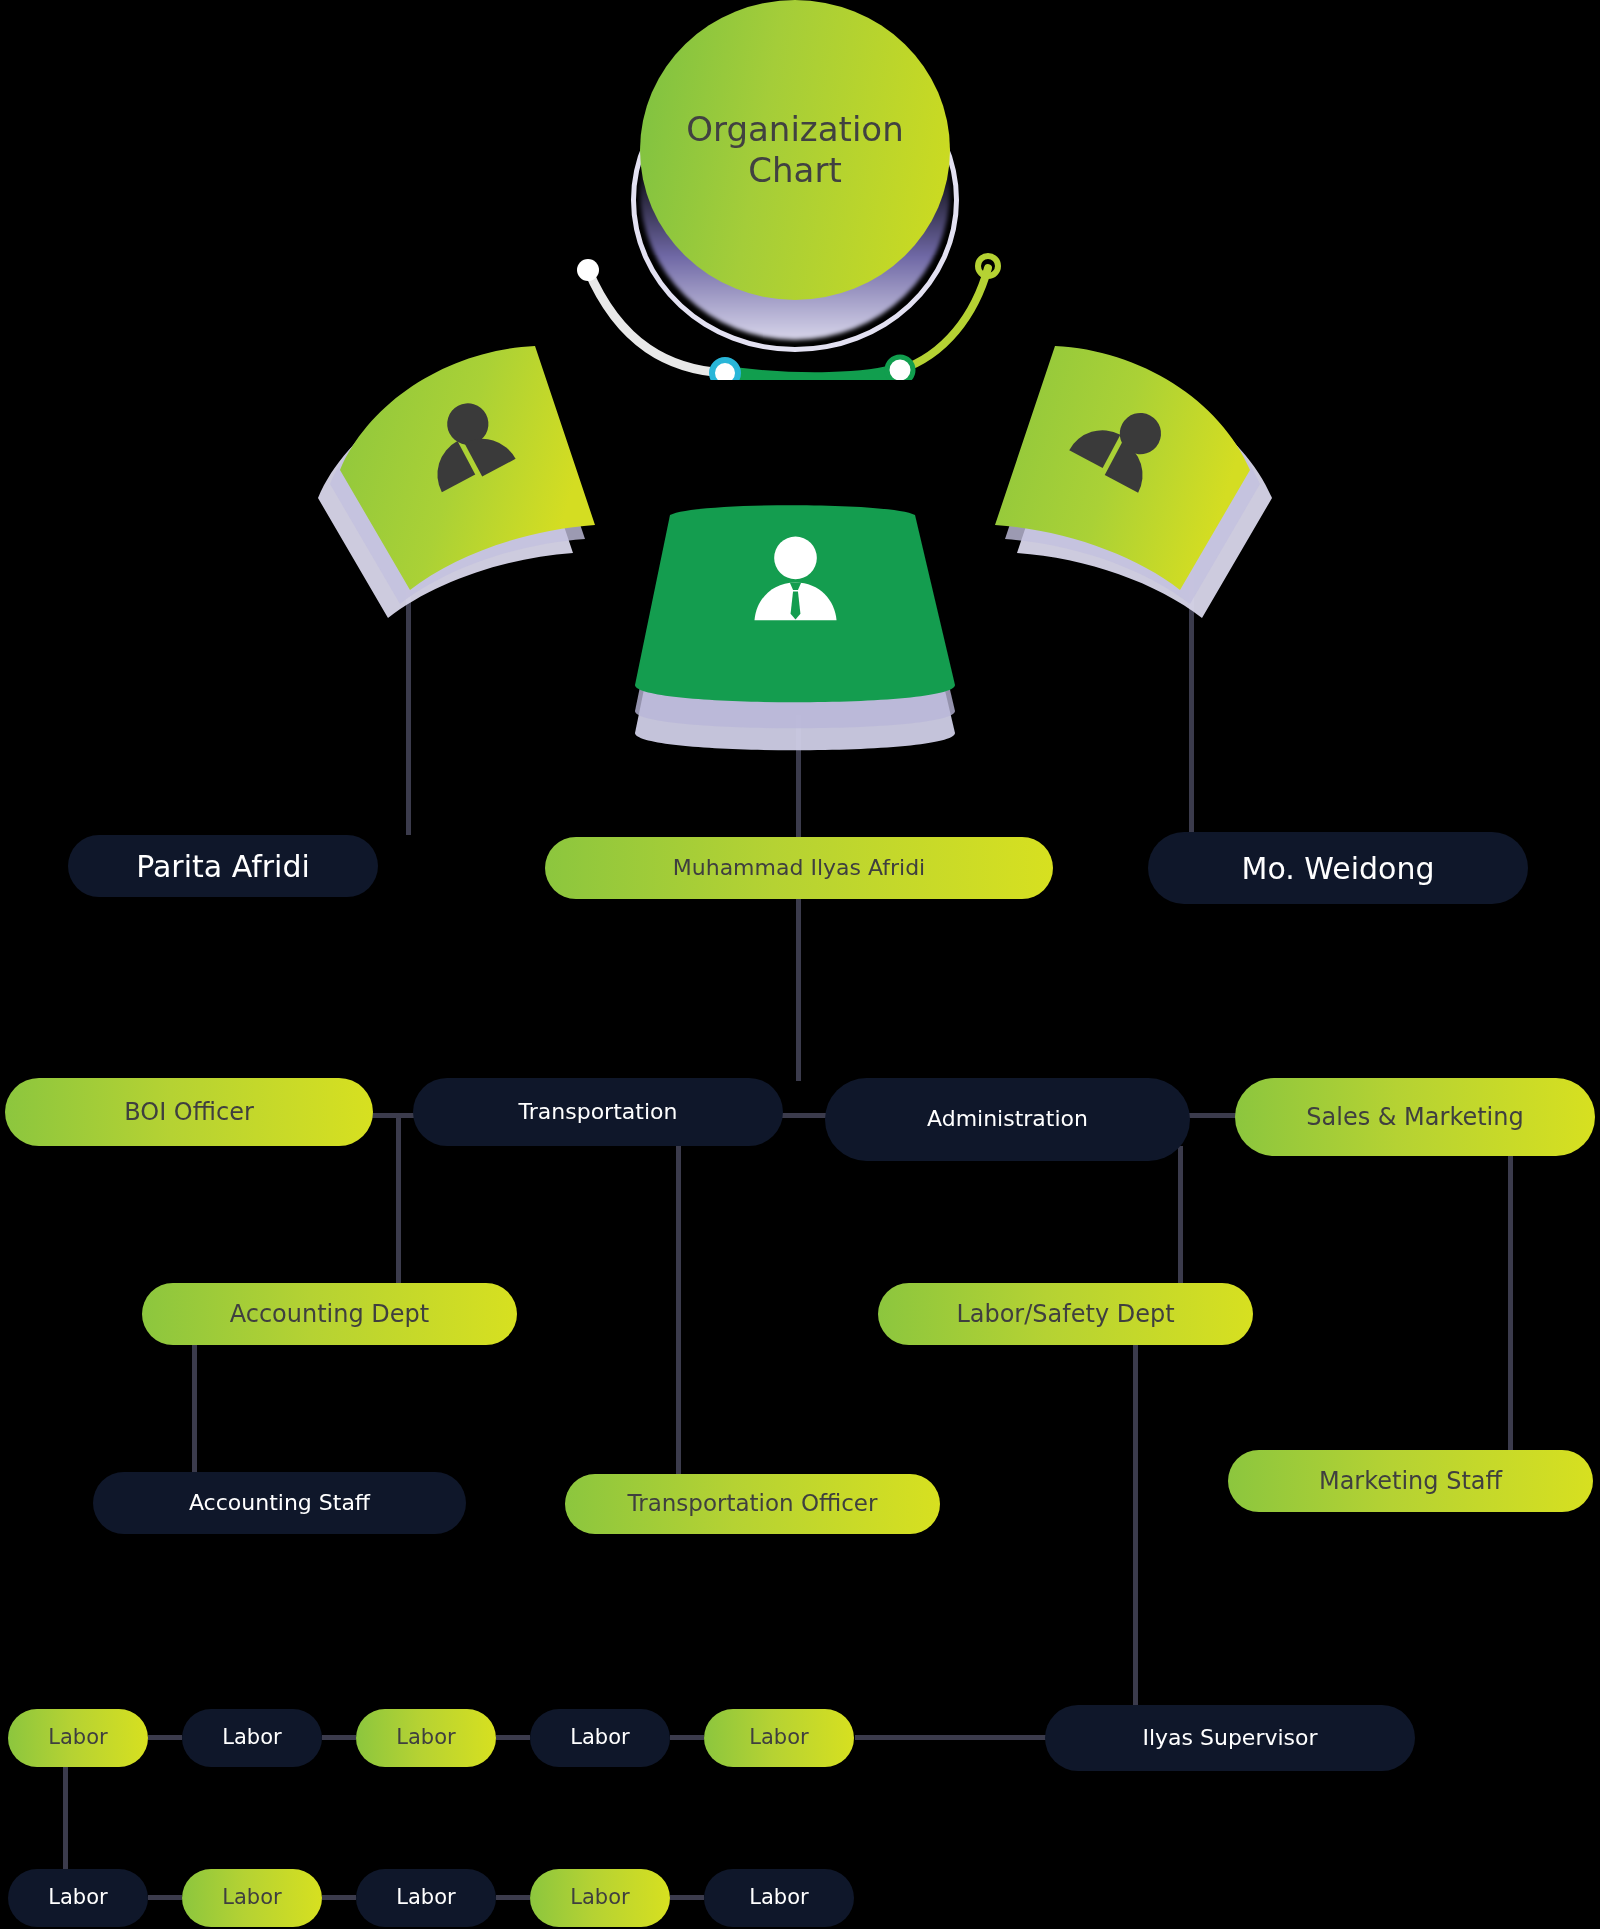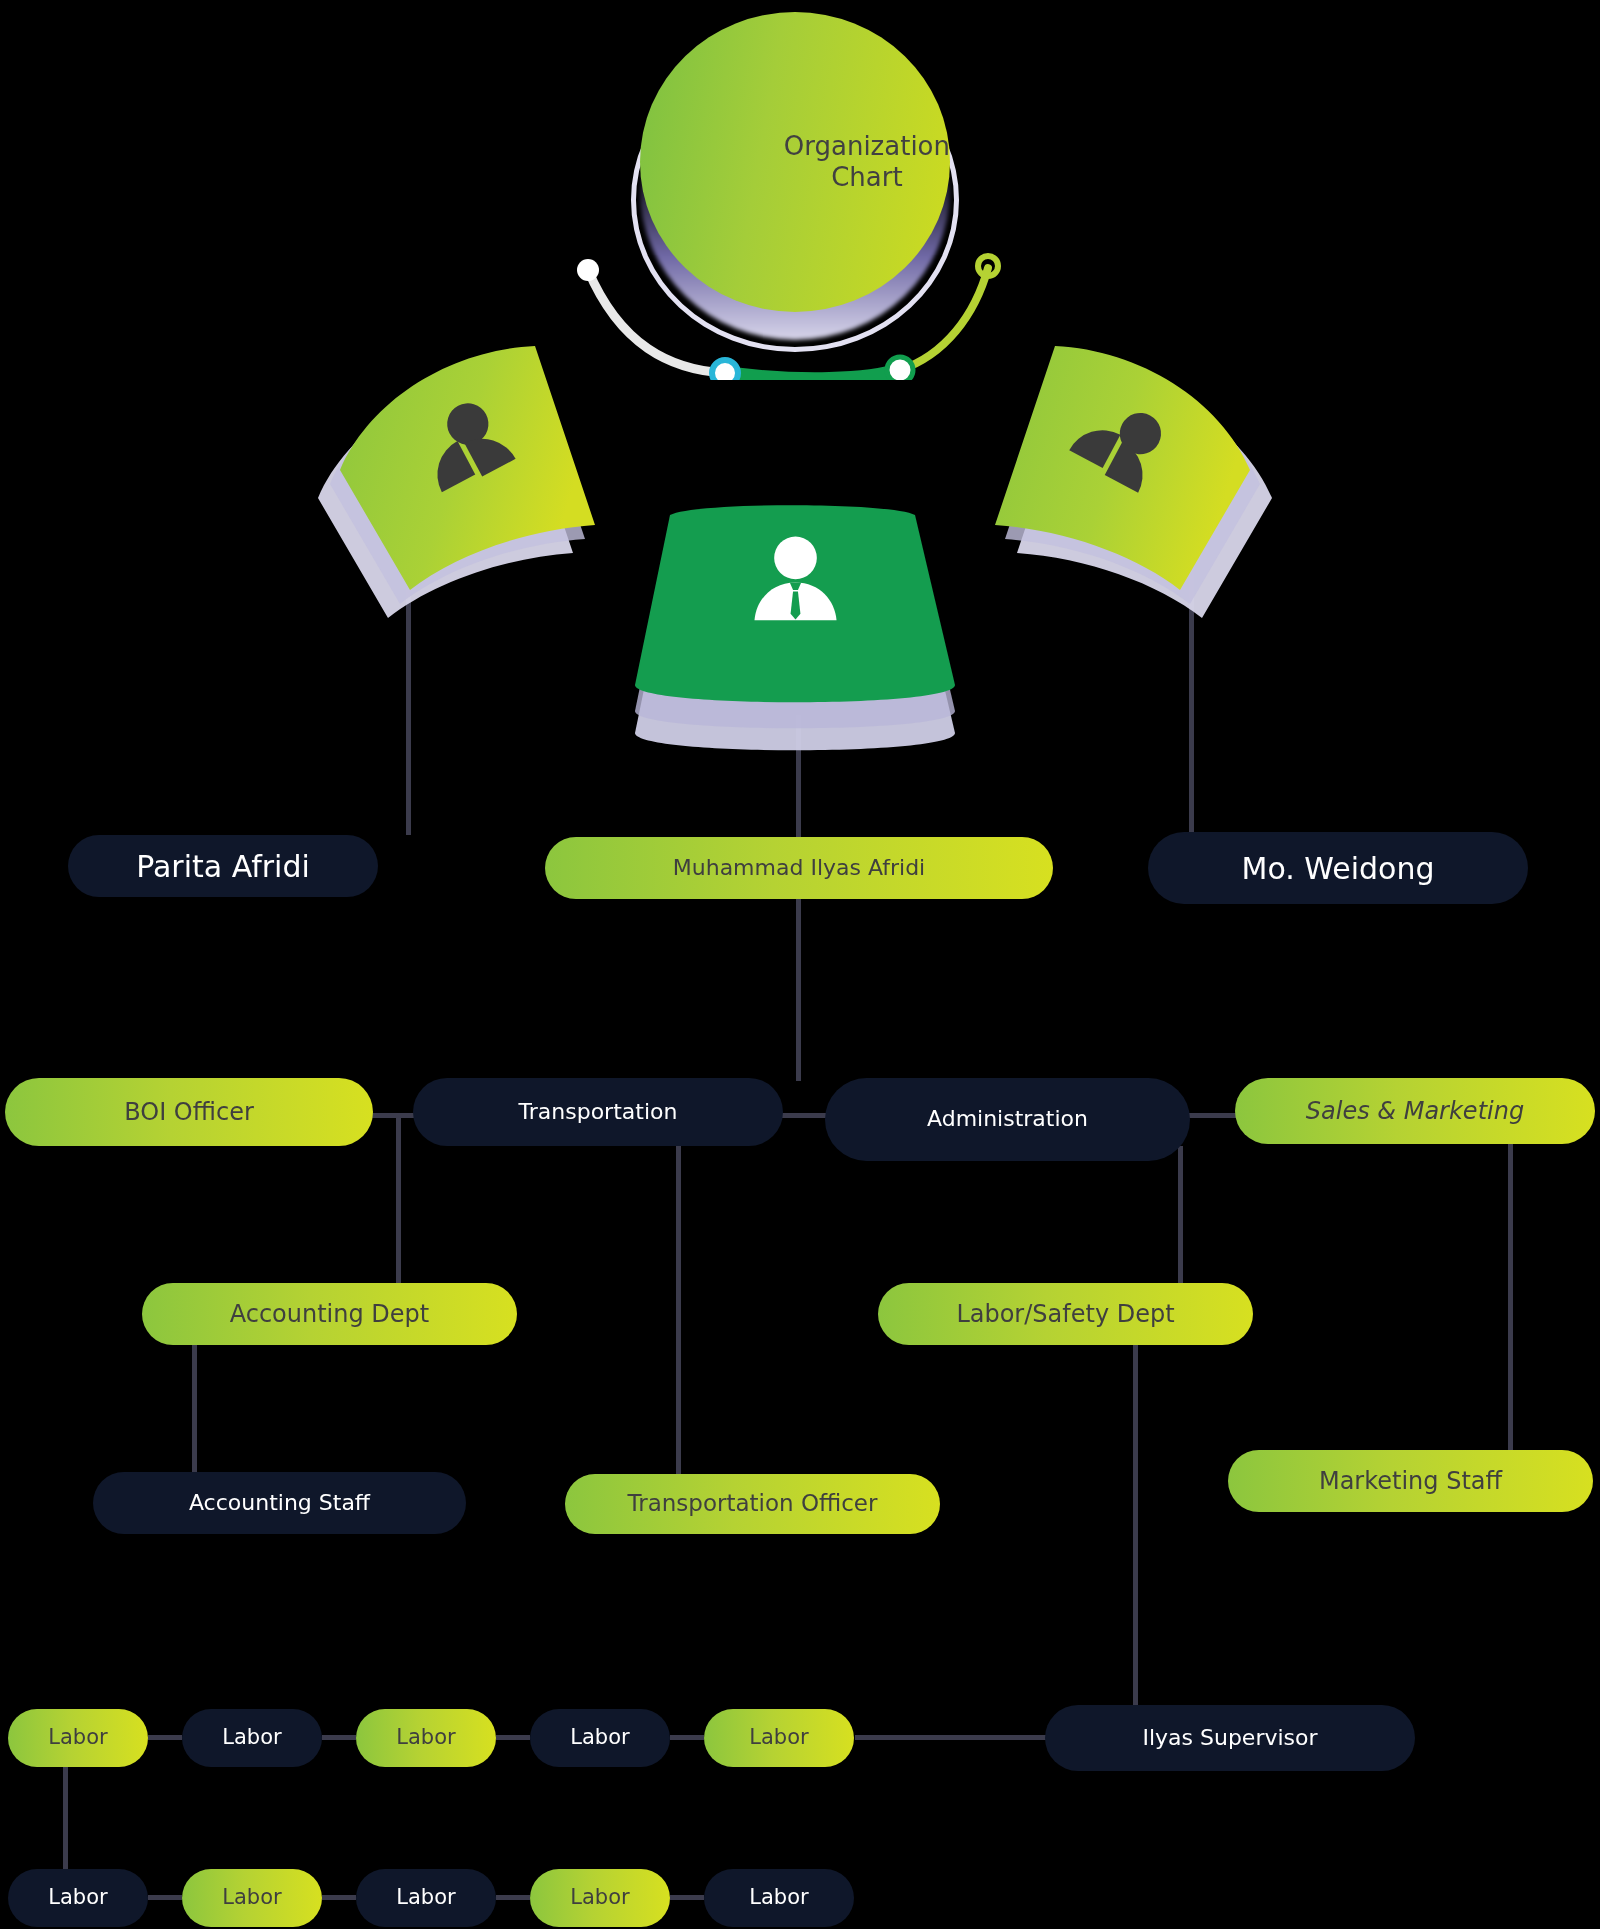--- a/index.html
+++ b/index.html
@@ -24,25 +24,25 @@
   .g-lite{ background:linear-gradient(90deg,#8cc63e 0%,#b5d233 45%,#d7e020 100%);
            color:#3f3f3f; }
 
   
   .ln{position:absolute;background:#3b3b4c;z-index:1;}
   .lnv{width:5px;}
   .lnh{height:5px;}
 
   
   #top-circle{
-    position:absolute;left:640px;top:12px;width:310px;height:300px;
+    position:absolute;left:640px;top:0px;width:310px;height:300px;
     border-radius:50%;
     background:linear-gradient(100deg,#7cc142 0%,#a4cd39 40%,#cfdc1f 100%);
-    display:flex;align-items:center;justify-content:flex-end;
-    color:#414141;font-size:26px;line-height:1.2;text-align:center;
+    display:flex;align-items:center;justify-content:center;
+    color:#414141;font-size:34px;line-height:1.2;text-align:center;
     z-index:6;
   }
   #circle-shadow{
     position:absolute;left:640px;top:40px;width:310px;height:300px;
     border-radius:50%;
     background:linear-gradient(180deg,rgba(110,104,165,0) 40%,#6f68a5 72%,#d7d5ea 100%);
     filter:blur(2px);
     z-index:4;
   }
   #circle-rim{
@@ -176,21 +176,21 @@
 
   <div class="node g-dark fs-26" style="left:413px;top:1078px;width:370px;height:68px;">
     <span>Transportation</span>
   </div>
   <div class="node g-lite fs-24" style="left:5px;top:1078px;width:368px;height:68px;">
     <span>BOI Officer</span>
   </div>
   <div class="node g-dark fs-26" style="left:825px;top:1078px;width:365px;height:83px;">
     <span>Administration</span>
   </div>
-  <div class="node g-lite fs-24" style="left:1235px;top:1078px;width:360px;height:66px;font-style:italic;">
+  <div class="node g-lite fs-24" style="left:1235px;top:1078px;width:360px;height:78px;">
     <span>Sales &amp; Marketing</span>
   </div>
 
   <div class="ln lnv" style="left:396px;top:1113px;height:200px;"></div>
 
   <div class="ln lnv" style="left:676px;top:1146px;height:350px;"></div>
 
   <div class="ln lnv" style="left:1178px;top:1146px;height:168px;"></div>
 
   <div class="ln lnv" style="left:1508px;top:1113px;height:360px;"></div>

